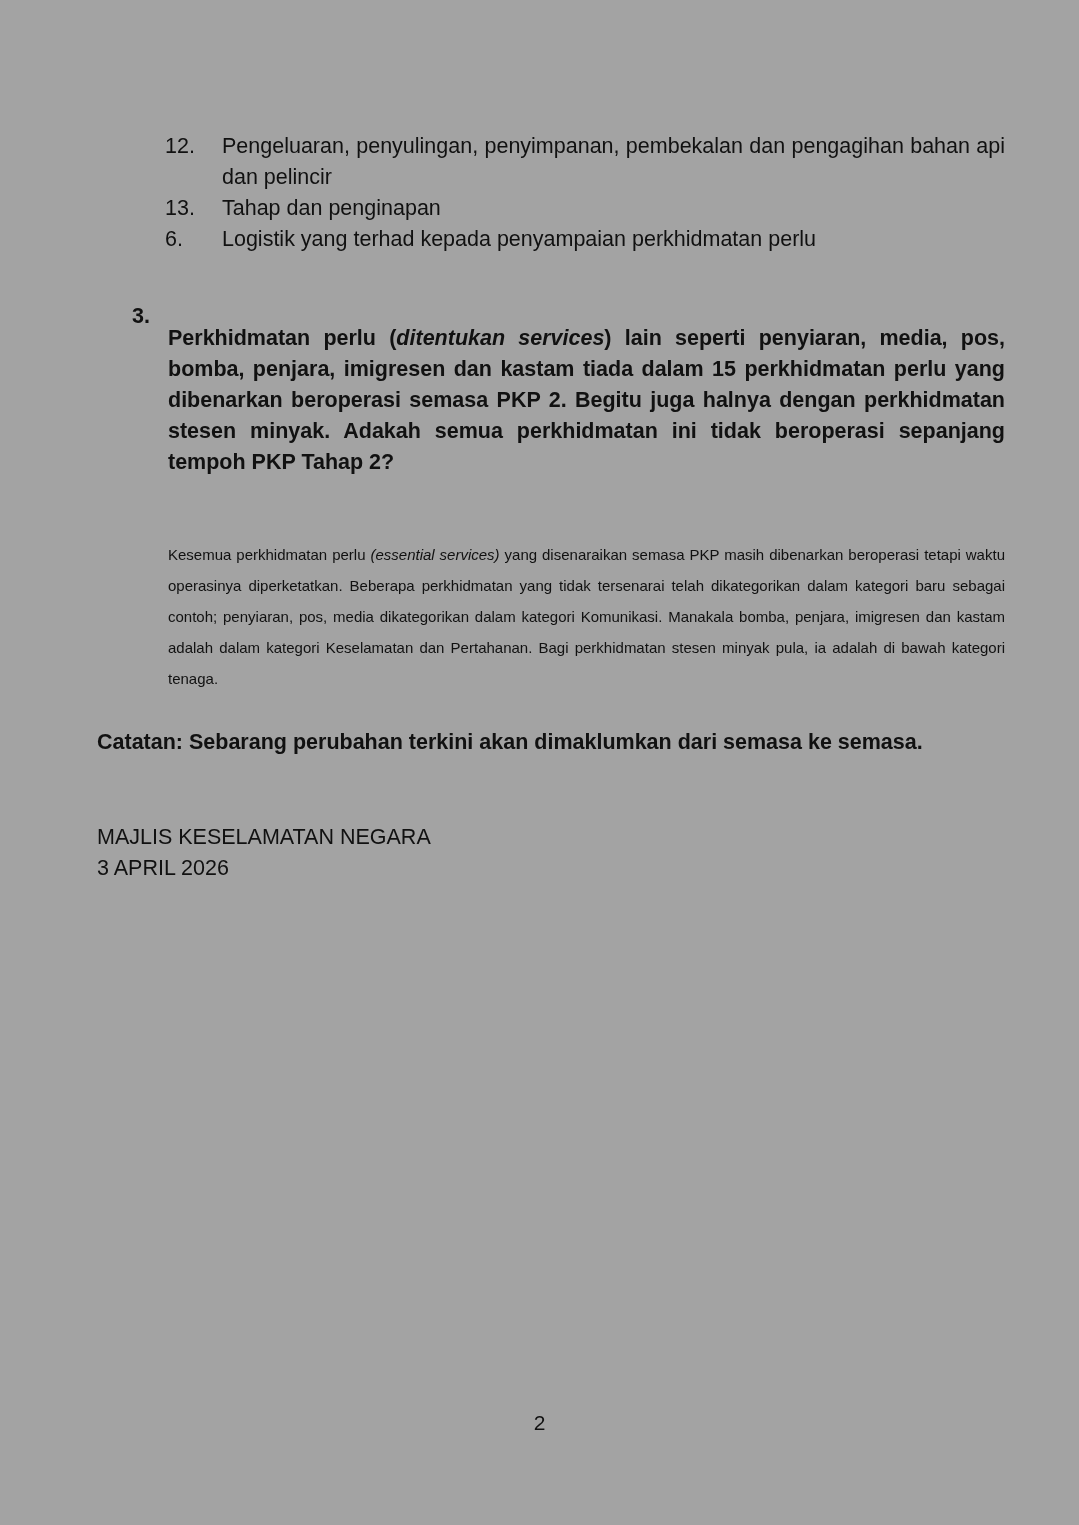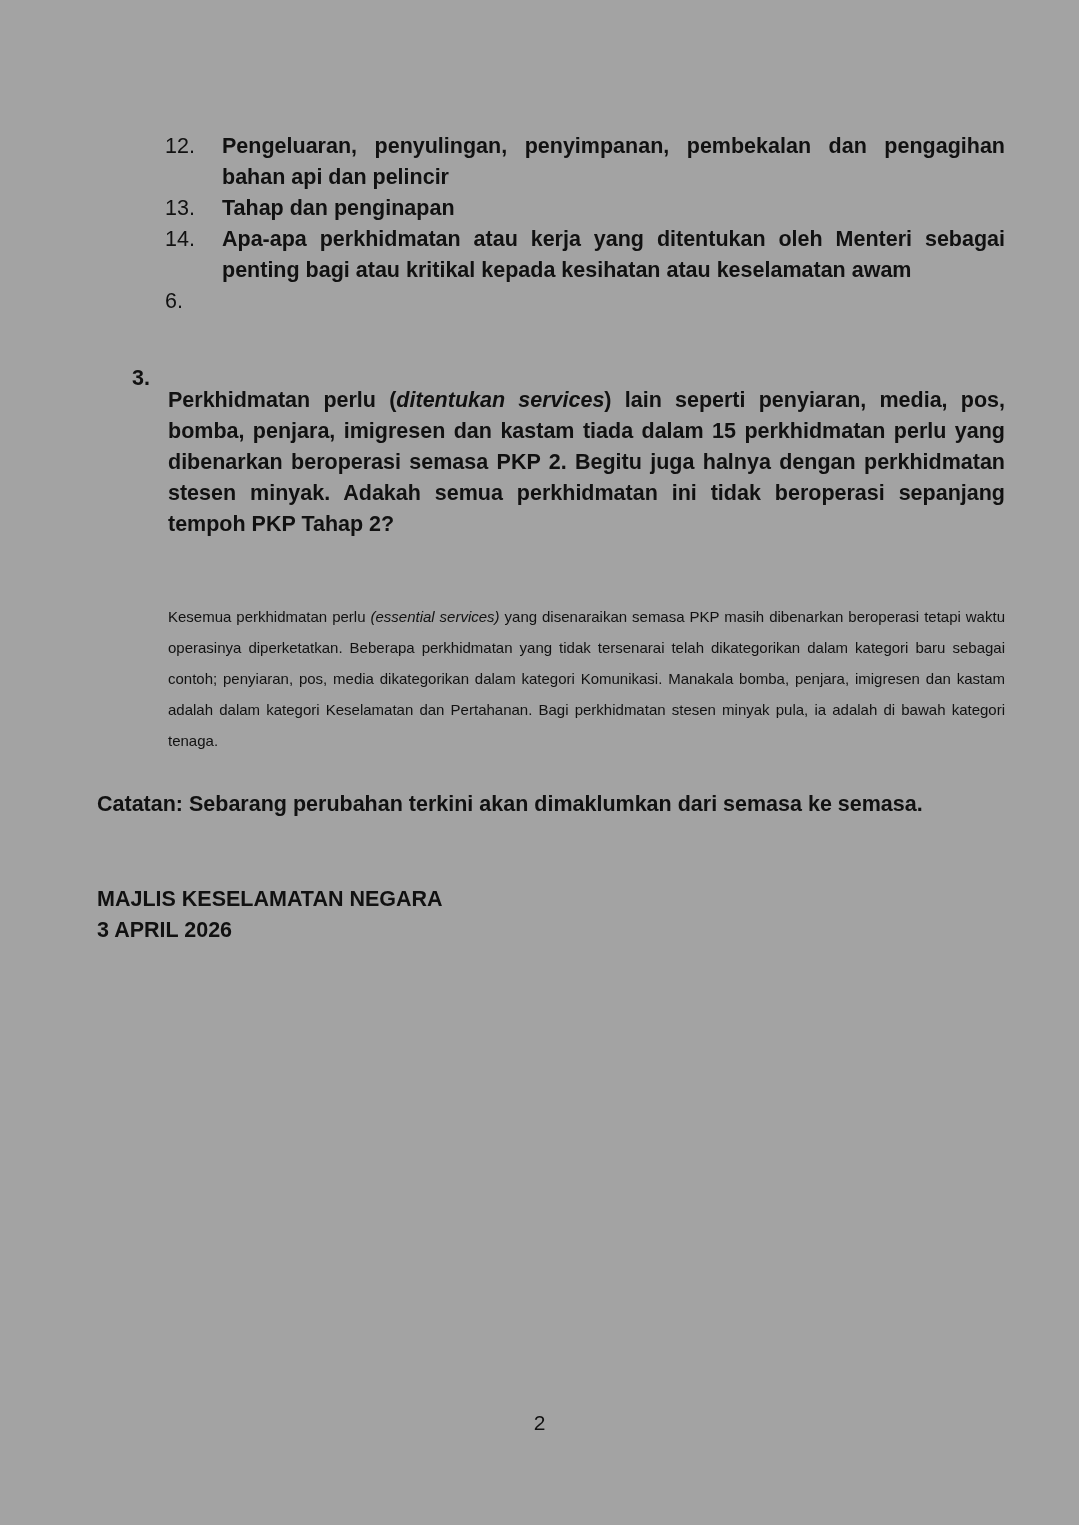--- a/index.html
+++ b/index.html
@@ -53,21 +53,20 @@
     width: 57px;
     margin-left: 68px;
     text-align: left;
   }
 
   .numlist-text {
     flex: 1 1 auto;
     text-align: justify;
     text-justify: inter-word;
     hyphens: none;
-    font-weight: bold;
   }
 
   
   .numlist-text.justify-all {
     text-align-last: left;
   }
 
   
   .question-block {
     display: flex;
@@ -120,21 +119,21 @@
     line-height: 31px;
     font-weight: bold;
     text-align: left;
   }
 
   
   .signature-block {
     margin-top: 64px;
     font-size: 21.5px;
     line-height: 31px;
-    font-weight: bold;
+    font-weight: normal;
     text-align: left;
   }
 
   .signature-line {
     display: block;
   }
 
   
   .page-number {
     position: absolute;
@@ -159,27 +158,24 @@
       <li class="numlist-item">
         <span class="numlist-marker">12.</span>
         <span class="numlist-text justify-all">Pengeluaran, penyulingan, penyimpanan, pembekalan dan pengagihan bahan api dan pelincir</span>
       </li>
 
       <li class="numlist-item">
         <span class="numlist-marker">13.</span>
         <span class="numlist-text">Tahap dan penginapan</span>
       </li>
 
-      <li class="numlist-item">
-        <span class="numlist-marker">14.</span>
-        <span class="numlist-text justify-all">Apa-apa perkhidmatan atau kerja yang ditentukan oleh Menteri sebagai penting bagi atau kritikal kepada kesihatan atau keselamatan awam</span>
-      </li>
 
       <li class="numlist-item">
         <span class="numlist-marker">6.</span>
+        <span class="numlist-text">Logistik yang terhad kepada penyampaian perkhidmatan perlu</span>
       </li>
 
     </ul>
 
     <div class="question-block">
       <span class="question-marker">3.</span>
       <p class="question-text"><span>Perkhidmatan perlu (</span><em>ditentukan services</em><span>) lain seperti penyiaran, media, pos, bomba, penjara, imigresen dan kastam tiada dalam 15 perkhidmatan perlu yang dibenarkan beroperasi semasa PKP 2. Begitu juga halnya dengan perkhidmatan stesen minyak. Adakah semua perkhidmatan ini tidak beroperasi sepanjang tempoh PKP Tahap 2?</span></p>
     </div>
 
     <p class="answer-block"><span>Kesemua perkhidmatan perlu </span><em>(essential services)</em><span> yang disenaraikan semasa PKP masih dibenarkan beroperasi tetapi waktu operasinya diperketatkan. Beberapa perkhidmatan yang tidak tersenarai telah dikategorikan dalam kategori baru sebagai contoh; penyiaran, pos, media dikategorikan dalam kategori Komunikasi. Manakala bomba, penjara, imigresen dan kastam adalah dalam kategori Keselamatan dan Pertahanan. Bagi perkhidmatan stesen minyak pula, ia adalah di bawah kategori tenaga.</span></p>

